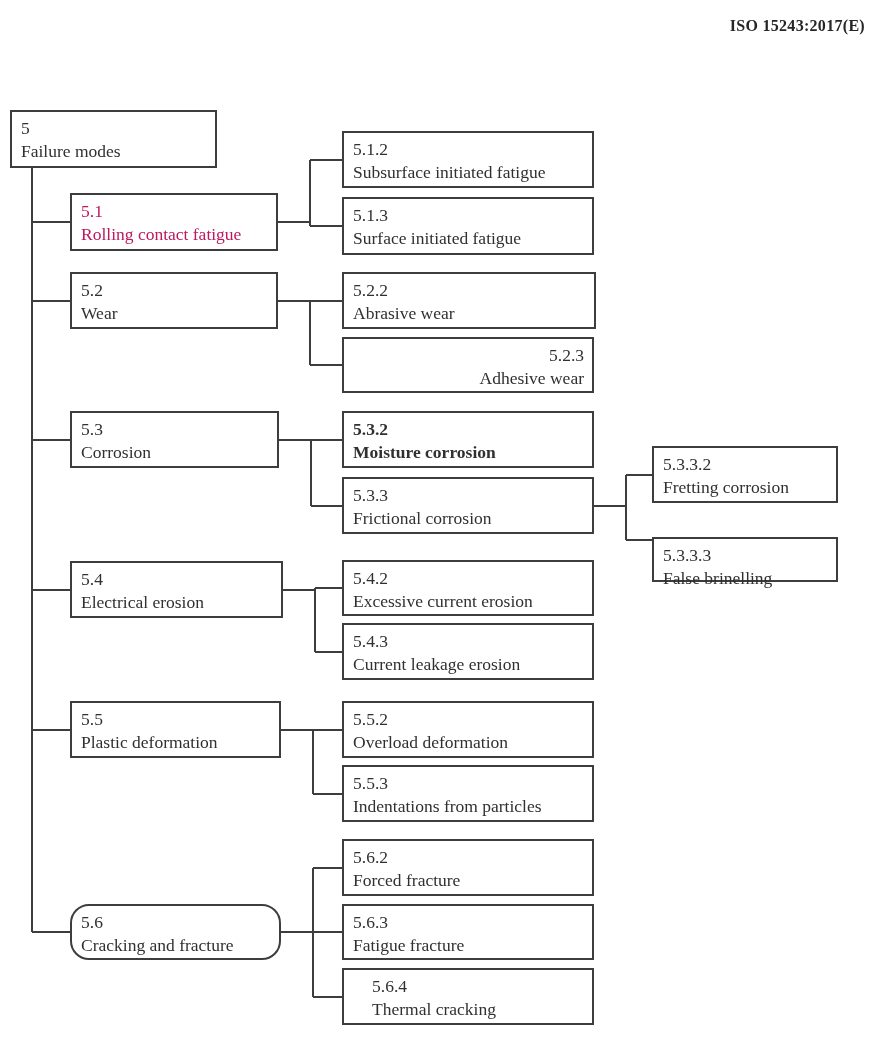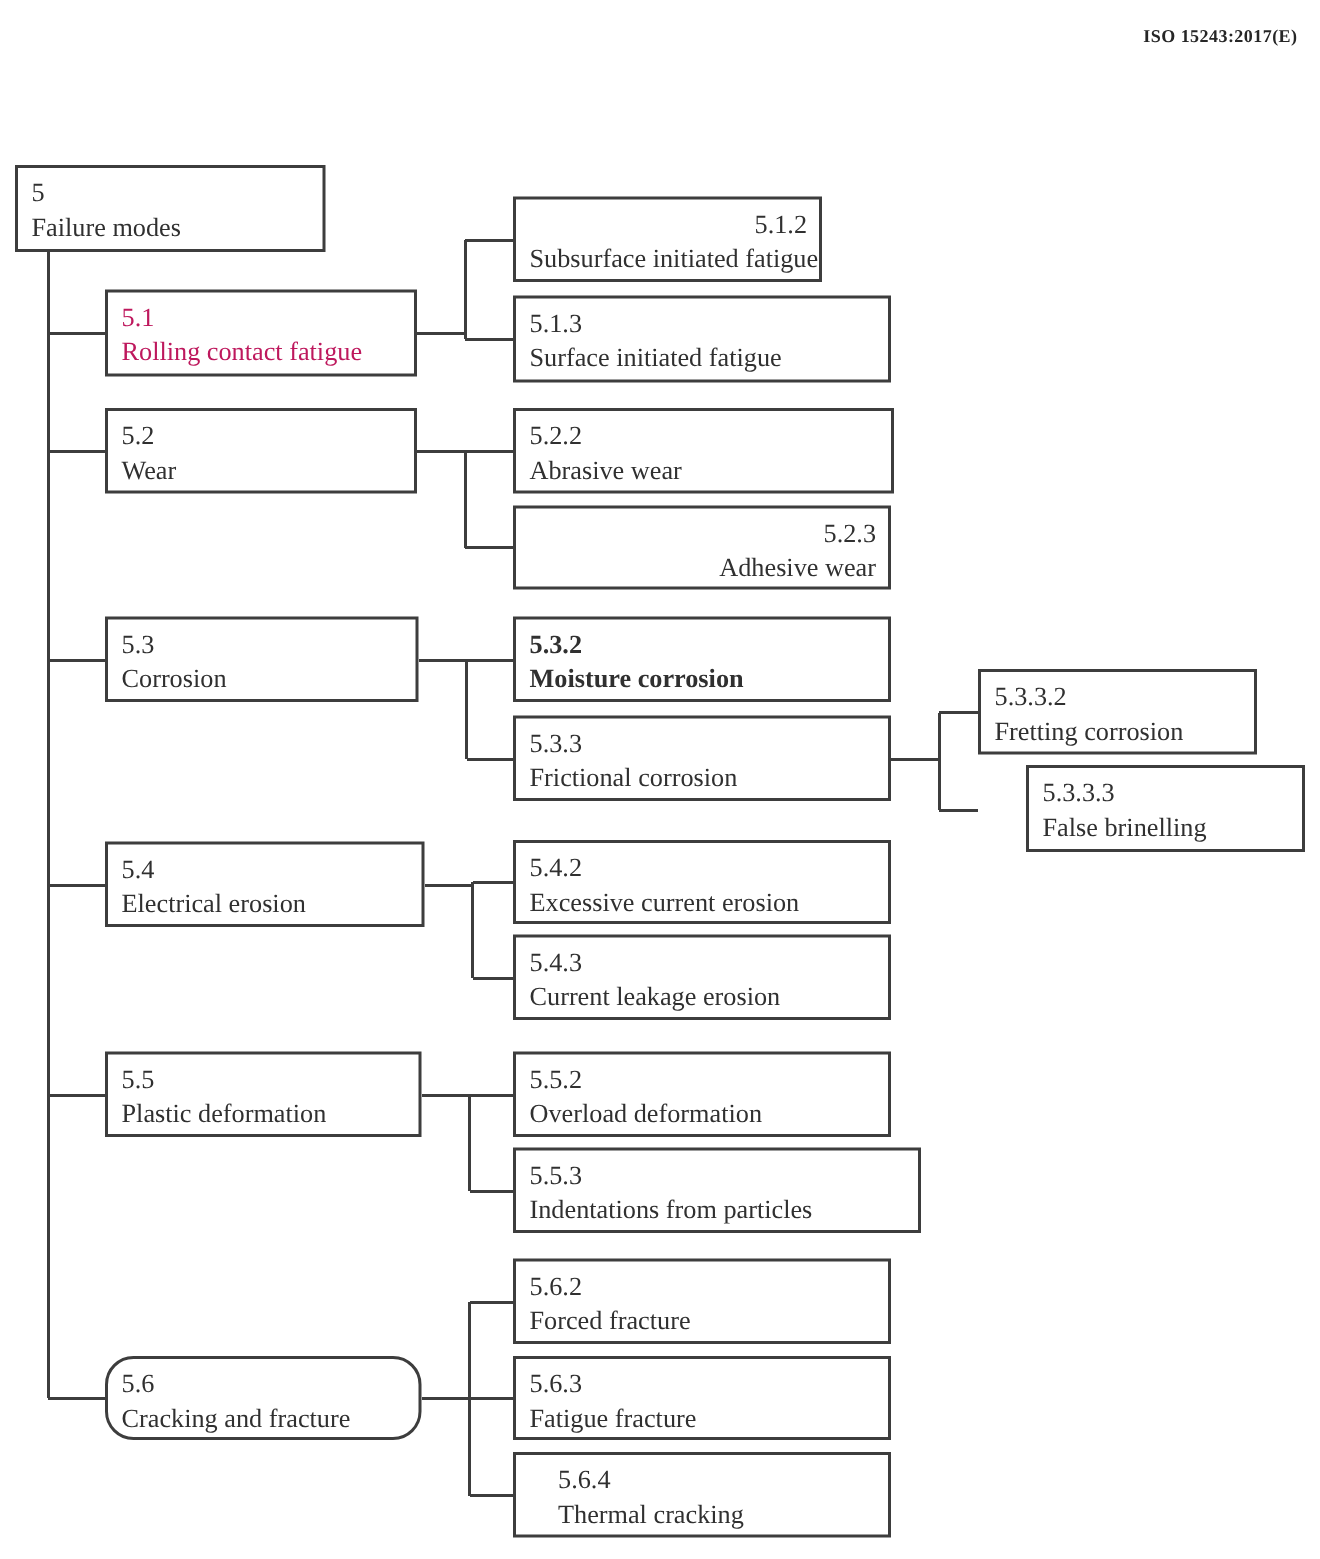--- a/index.html
+++ b/index.html
@@ -12,21 +12,21 @@
     width: 880px;
     height: 1039px;
     background: #ffffff;
     font-family: "Liberation Serif", "DejaVu Serif", serif;
     overflow: hidden;
   }
   .doc-ref {
     position: absolute;
     top: 17px;
     right: 15px;
-    font-size: 12px;
+    font-size: 16px;
     font-weight: bold;
     color: #262626;
     letter-spacing: 0.3px;
   }
   svg.connectors {
     position: absolute;
     left: 0;
     top: 0;
   }
   .node {
@@ -89,21 +89,21 @@
     </svg>
   <div id="boxes">
       <div class="node" style="left: 10px; top: 110px; width: 207px; height: 58px; border-color: rgb(61, 61, 61); color: rgb(48, 48, 48);">
         <div class="num">5</div>
         <div class="label">Failure modes</div>
       </div>
       <div class="node" style="left: 70px; top: 193px; width: 208px; height: 58px; border-color: rgb(61, 61, 61); color: #be185d;">
         <div class="num">5.1</div>
         <div class="label">Rolling contact fatigue</div>
       </div>
-      <div class="node" style="left: 342px; top: 131px; width: 206px; height: 57px; border-color: rgb(61, 61, 61); color: rgb(48, 48, 48); text-align: right;">
+      <div class="node" style="left: 342px; top: 131px; width: 252px; height: 57px; border-color: rgb(61, 61, 61); color: rgb(48, 48, 48);">
         <div class="num">5.1.2</div>
         <div class="label">Subsurface initiated fatigue</div>
       </div>
       <div class="node" style="left: 342px; top: 197px; width: 252px; height: 58px; border-color: rgb(61, 61, 61); color: rgb(48, 48, 48);">
         <div class="num">5.1.3</div>
         <div class="label">Surface initiated fatigue</div>
       </div>
       <div class="node" style="left: 70px; top: 272px; width: 208px; height: 57px; border-color: rgb(61, 61, 61); color: rgb(48, 48, 48);">
         <div class="num">5.2</div>
         <div class="label">Wear</div>
@@ -125,21 +125,21 @@
         <div class="label">Moisture corrosion</div>
       </div>
       <div class="node" style="left: 342px; top: 477px; width: 252px; height: 57px; border-color: rgb(61, 61, 61); color: rgb(48, 48, 48);">
         <div class="num">5.3.3</div>
         <div class="label">Frictional corrosion</div>
       </div>
       <div class="node" style="left: 652px; top: 446px; width: 186px; height: 57px; border-color: rgb(61, 61, 61); color: rgb(48, 48, 48);">
         <div class="num">5.3.3.2</div>
         <div class="label">Fretting corrosion</div>
       </div>
-      <div class="node" style="left: 652px; top: 510px; width: 186px; height: 58px; border-color: rgb(61, 61, 61); color: rgb(48, 48, 48); margin-left: 32px;">
+      <div class="node" style="left: 652px; top: 537px; width: 186px; height: 45px; border-color: rgb(61, 61, 61); color: rgb(48, 48, 48);">
         <div class="num">5.3.3.3</div>
         <div class="label">False brinelling</div>
       </div>
       <div class="node" style="left: 70px; top: 561px; width: 213px; height: 57px; border-color: rgb(61, 61, 61); color: rgb(48, 48, 48);">
         <div class="num">5.4</div>
         <div class="label">Electrical erosion</div>
       </div>
       <div class="node" style="left: 342px; top: 560px; width: 252px; height: 56px; border-color: rgb(61, 61, 61); color: rgb(48, 48, 48);">
         <div class="num">5.4.2</div>
         <div class="label">Excessive current erosion</div>
@@ -149,21 +149,21 @@
         <div class="label">Current leakage erosion</div>
       </div>
       <div class="node" style="left: 70px; top: 701px; width: 211px; height: 57px; border-color: rgb(61, 61, 61); color: rgb(48, 48, 48);">
         <div class="num">5.5</div>
         <div class="label">Plastic deformation</div>
       </div>
       <div class="node" style="left: 342px; top: 701px; width: 252px; height: 57px; border-color: rgb(61, 61, 61); color: rgb(48, 48, 48);">
         <div class="num">5.5.2</div>
         <div class="label">Overload deformation</div>
       </div>
-      <div class="node" style="left: 342px; top: 765px; width: 272px; height: 57px; border-color: rgb(61, 61, 61); color: rgb(48, 48, 48);">
+      <div class="node" style="left: 342px; top: 765px; width: 252px; height: 57px; border-color: rgb(61, 61, 61); color: rgb(48, 48, 48);">
         <div class="num">5.5.3</div>
         <div class="label">Indentations from particles</div>
       </div>
       <div class="node" style="left: 70px; top: 904px; width: 211px; height: 56px; border-color: rgb(61, 61, 61); color: rgb(48, 48, 48); border-radius: 19px;">
         <div class="num">5.6</div>
         <div class="label">Cracking and fracture</div>
       </div>
       <div class="node" style="left: 342px; top: 839px; width: 252px; height: 57px; border-color: rgb(61, 61, 61); color: rgb(48, 48, 48);">
         <div class="num">5.6.2</div>
         <div class="label">Forced fracture</div>

